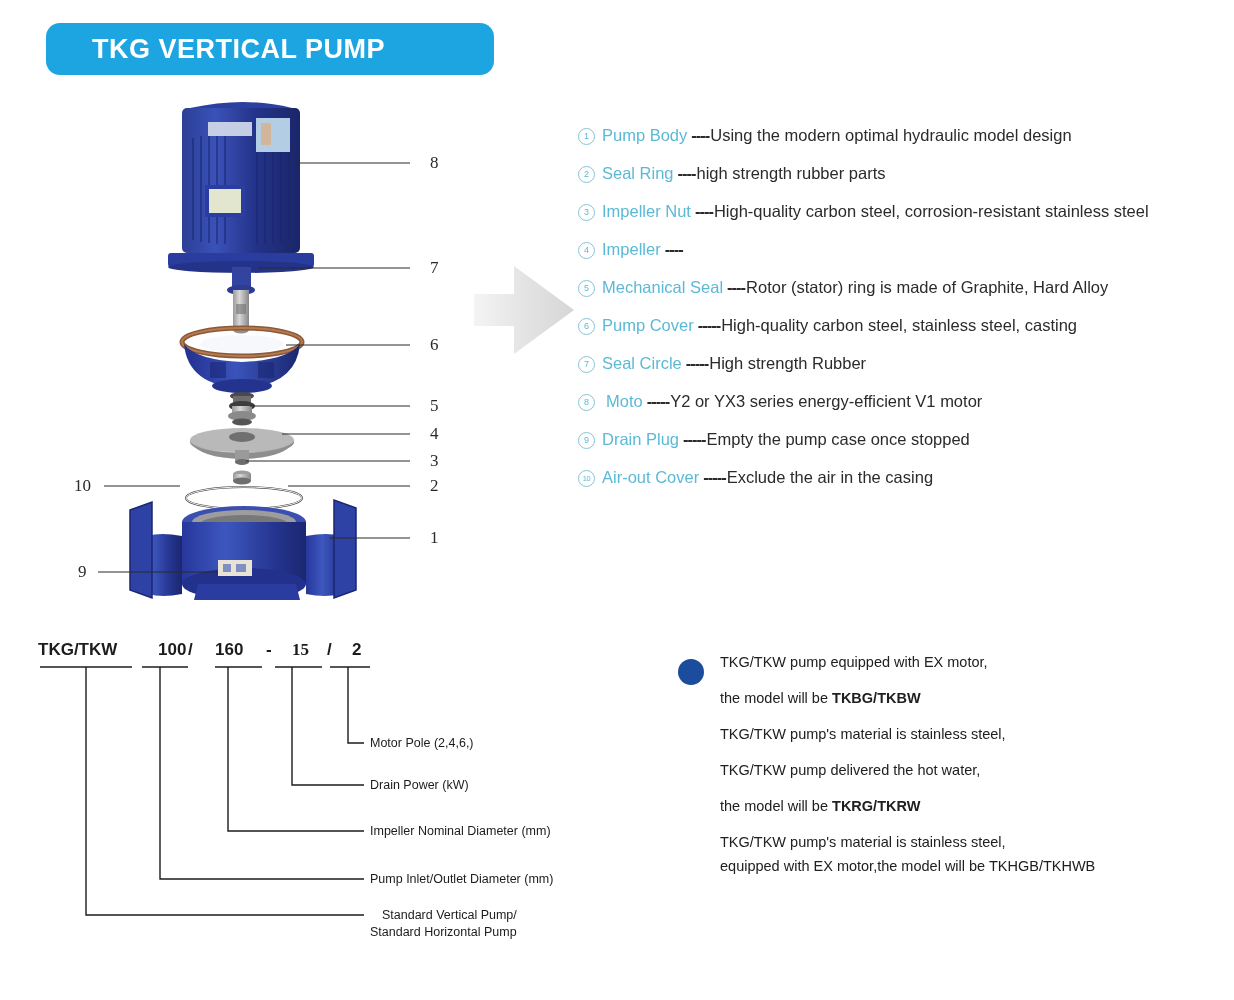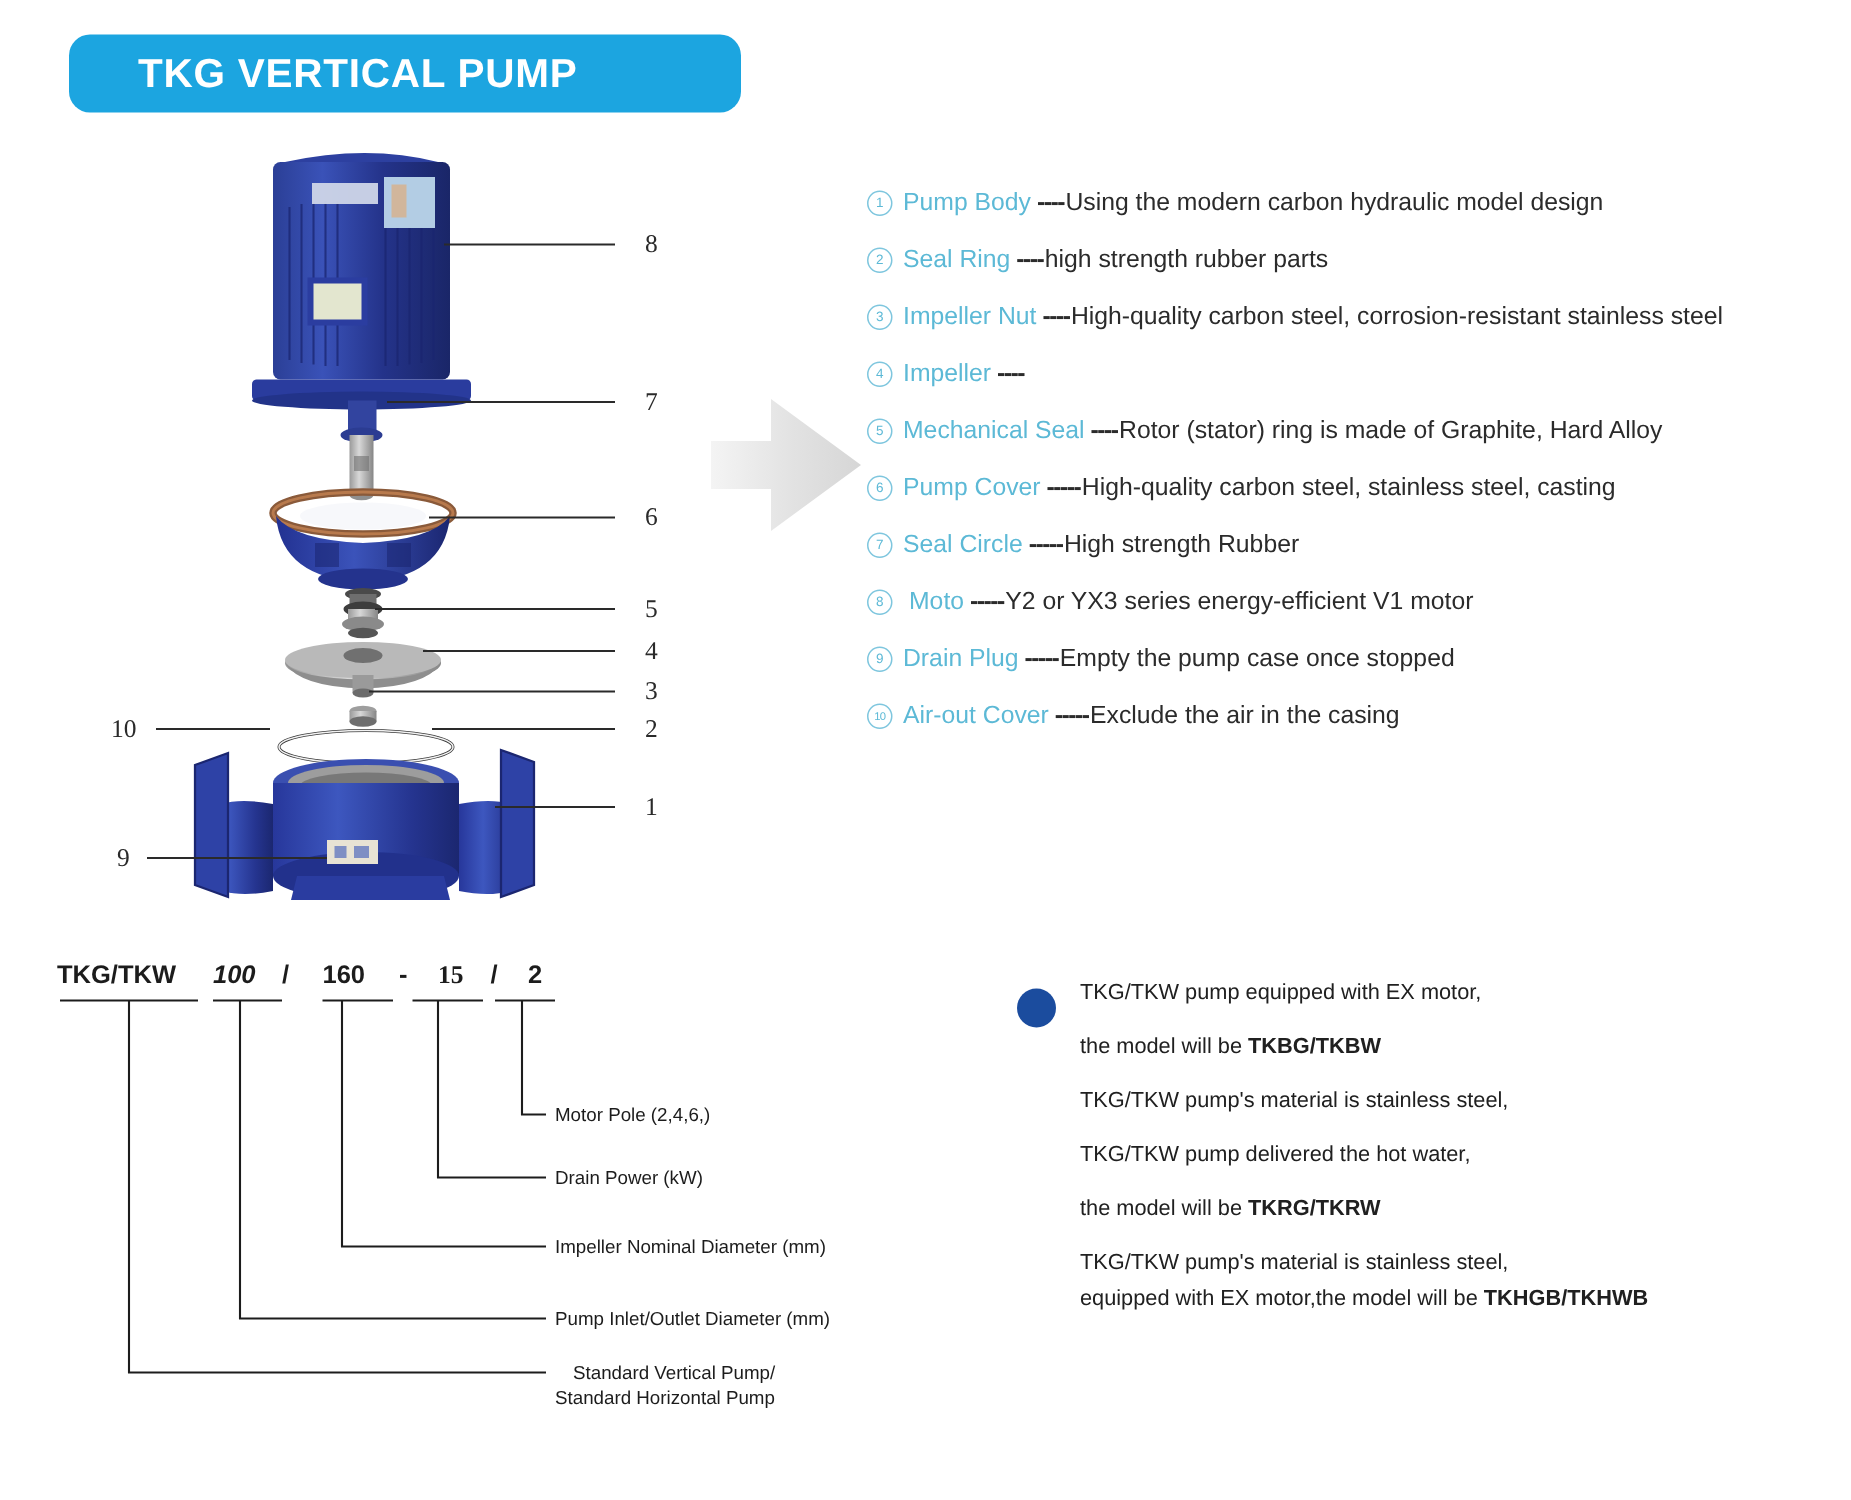--- a/index.html
+++ b/index.html
@@ -156,21 +156,21 @@
     margin-left: 42px;
     font-size: 14.5px;
     color: #202020;
     line-height: 1;
     height: 36px;
     white-space: nowrap;
     font-family: "Liberation Sans", sans-serif;
   }
   .note-line.tight { height: 24px; }
   .note-line .bold { font-weight: bold; }
-  .note-line .semi { font-weight: bold; }
+  .note-line .semi { font-weight: normal; }
 </style>
 </head>
 <body>
 
 <div id="title-banner">
   <span class="title-text">TKG VERTICAL PUMP</span>
 </div>
 
 <div id="pump-figure">
   <svg width="460" height="510" viewBox="0 0 460 510" xmlns="http://www.w3.org/2000/svg">
@@ -344,21 +344,21 @@
     <path d="M0 38 L40 38 L40 10 L100 54 L40 98 L40 70 L0 70 Z" fill="url(#arrowGrad)"></path>
   </svg>
 </div>
 
 <div id="legend-list">
 
   <div class="legend-row">
     <span class="legend-circle">1</span>
     <span class="legend-part">Pump Body</span>
     <span class="legend-dashes">----</span>
-    <span class="legend-desc">Using the modern carbon hydraulic model design</span>
+    <span class="legend-desc">Using the modern optimal hydraulic model design</span>
   </div>
 
   <div class="legend-row">
     <span class="legend-circle">2</span>
     <span class="legend-part">Seal Ring</span>
     <span class="legend-dashes">----</span>
     <span class="legend-desc">high strength rubber parts</span>
   </div>
 
   <div class="legend-row">
@@ -414,21 +414,21 @@
     <span class="legend-part">Air-out Cover</span>
     <span class="legend-dashes">-----</span>
     <span class="legend-desc">Exclude the air in the casing</span>
   </div>
 
 </div>
 
 <div id="model-code">
 
   <div class="mc-token" style="left:8px;   top:0px;">TKG/TKW</div>
-  <div class="mc-token" style="left:112px; top:0px;font-style:italic;">100</div>
+  <div class="mc-token" style="left:128px; top:0px;">100</div>
   <div class="mc-token" style="left:158px; top:0px;">/</div>
   <div class="mc-token" style="left:185px; top:0px;">160</div>
   <div class="mc-token" style="left:236px; top:0px;">-</div>
   <div class="mc-token" style="left:262px; top:0px;font-family:Liberation Serif, serif;">15</div>
   <div class="mc-token" style="left:297px; top:0px;">/</div>
   <div class="mc-token" style="left:322px; top:0px;">2</div>
 
   <svg width="590" height="320" viewBox="0 0 590 320" style="position:absolute;left:0;top:0;">
     <g stroke="#1c1c1c" stroke-width="1.4" fill="none">
 

